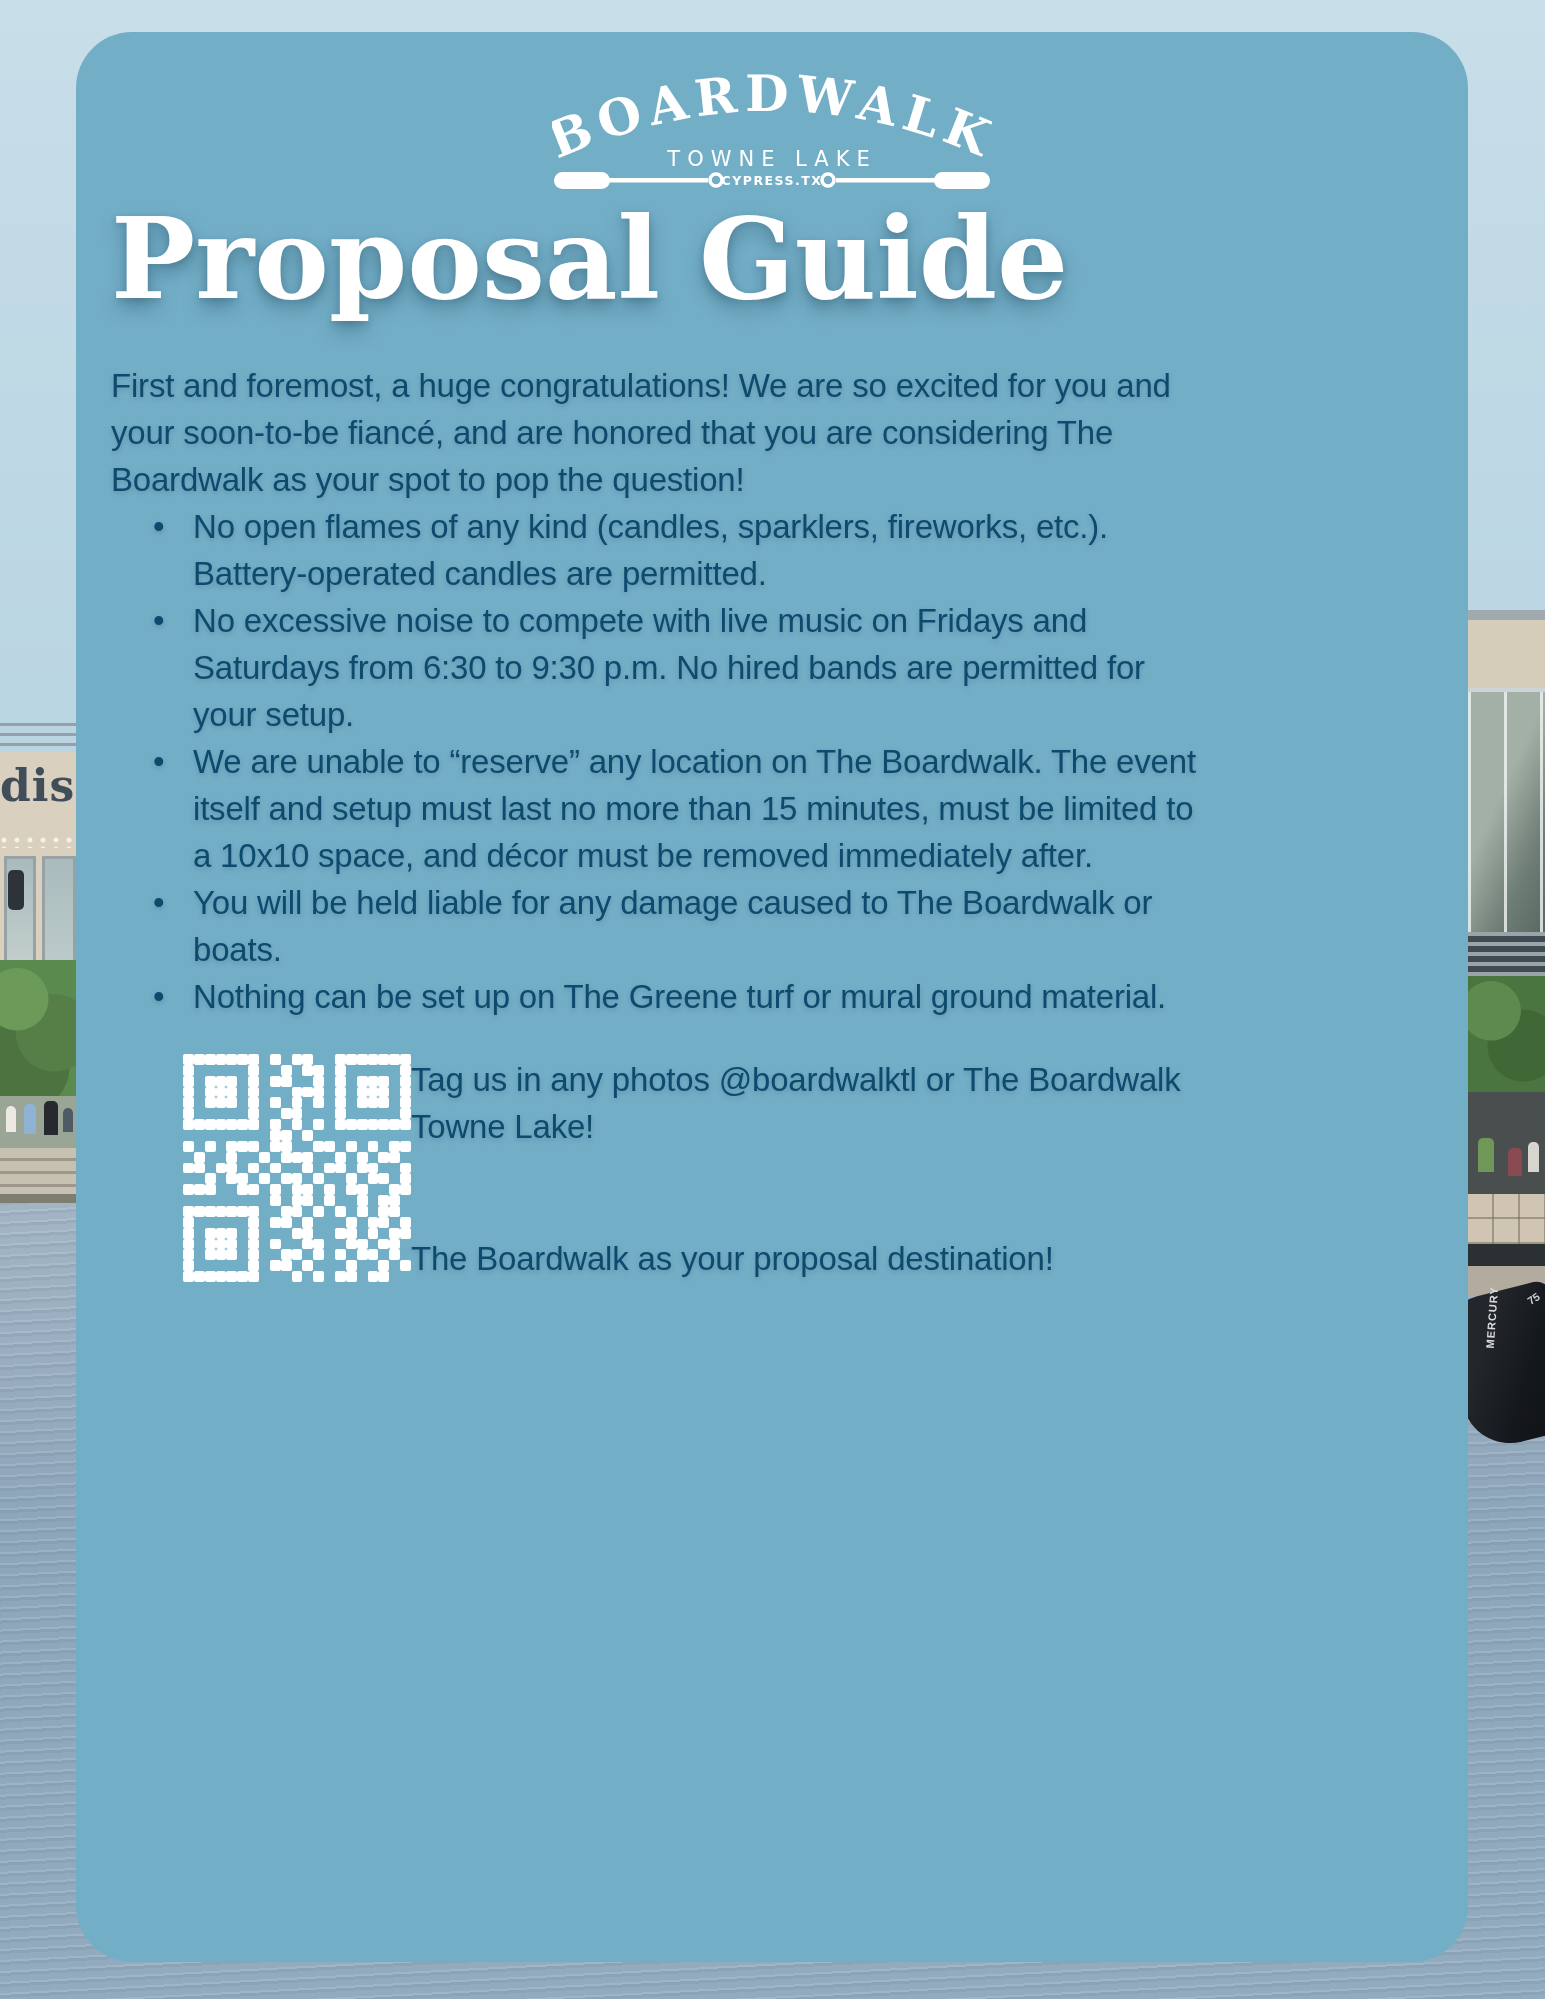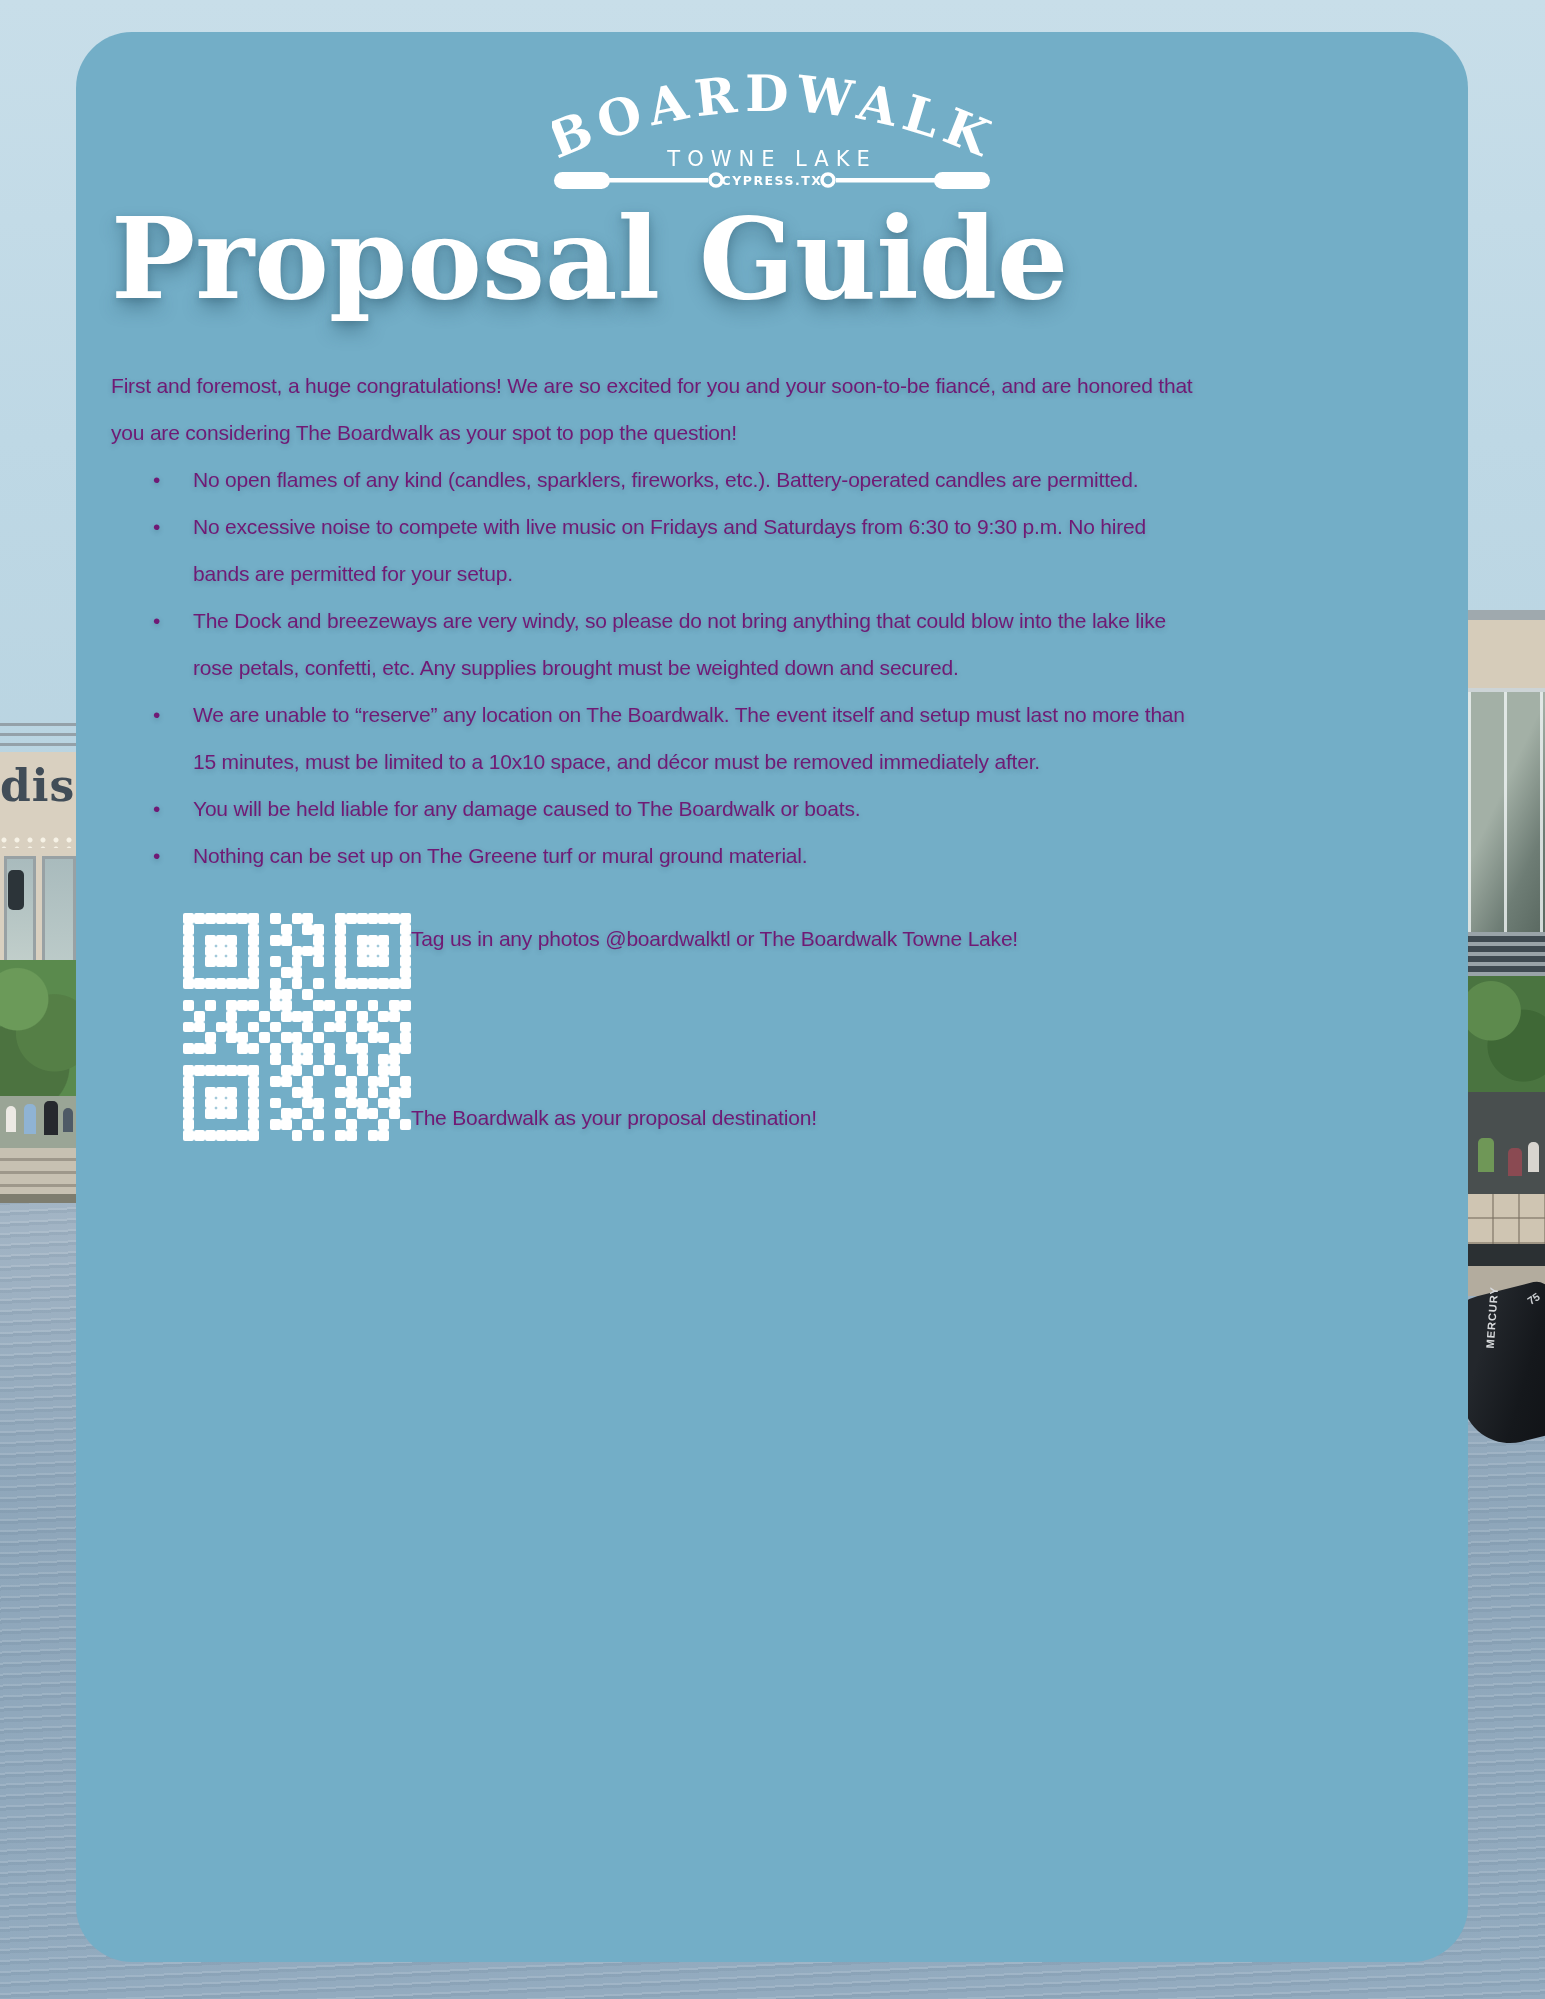--- a/index.html
+++ b/index.html
@@ -68,21 +68,21 @@
     border-radius:56px;z-index:3;color:#ffffff;}
   .content{padding:0 35px;}
 
   .logo{display:block;margin:20px auto 0;width:440px;height:140px;}
   .logo text,.logo textPath{fill:#ffffff;}
 
   h1.title{margin:8px 0 0;text-align:left;font-family:"DejaVu Serif",serif;
     font-weight:bold;font-size:112px;line-height:118px;color:#ffffff;
     text-shadow:0 10px 18px rgba(36,74,96,.40),0 3px 6px rgba(36,74,96,.25);}
 
-  .body-text{font-size:21px;line-height:47px;letter-spacing:-.2px;color:#701a75;
+  .body-text{font-size:33px;line-height:47px;letter-spacing:-.2px;color:#0c4a6e;
     text-shadow:0 2px 5px rgba(40,75,95,.28);}
   .intro{margin:44px 0 0;max-width:1085px;}
   .gl-heading{margin:29px 0 0;max-width:1085px;}
   ul.guidelines{margin:0;padding:0;list-style:none;max-width:1085px;}
   ul.guidelines li{position:relative;padding-left:82px;}
   ul.guidelines li::before{content:"\2022";position:absolute;left:42px;top:0;}
 
   .footer{margin-top:34px;padding-left:72px;display:flex;}
   .qr{width:228px;height:228px;flex:none;display:grid;
     grid-template-columns:repeat(21,1fr);grid-template-rows:repeat(21,1fr);}
@@ -161,21 +161,20 @@
       </svg>
 
       <h1 class="title">Proposal Guide</h1>
 
       <p class="intro body-text">First and foremost, a huge congratulations! We are so excited for you and your soon-to-be fiancé, and are honored that you are considering The Boardwalk as your spot to pop the question!</p>
 
 
       <ul class="guidelines body-text">
           <li>No open flames of any kind (candles, sparklers, fireworks, etc.). Battery-operated candles are permitted.</li>
           <li>No excessive noise to compete with live music on Fridays and Saturdays from 6:30 to 9:30 p.m. No hired bands are permitted for your setup.</li>
-          <li>The Dock and breezeways are very windy, so please do not bring anything that could blow into the lake like rose petals, confetti, etc. Any supplies brought must be weighted down and secured.</li>
           <li>We are unable to “reserve” any location on The Boardwalk. The event itself and setup must last no more than 15 minutes, must be limited to a 10x10 space, and décor must be removed immediately after.</li>
           <li>You will be held liable for any damage caused to The Boardwalk or boats.</li>
           <li>Nothing can be set up on The Greene turf or mural ground material.</li>
         </ul>
 
       <div class="footer">
         <div class="qr">
             <div class="qm on"></div>
             <div class="qm on"></div>
             <div class="qm on"></div>

